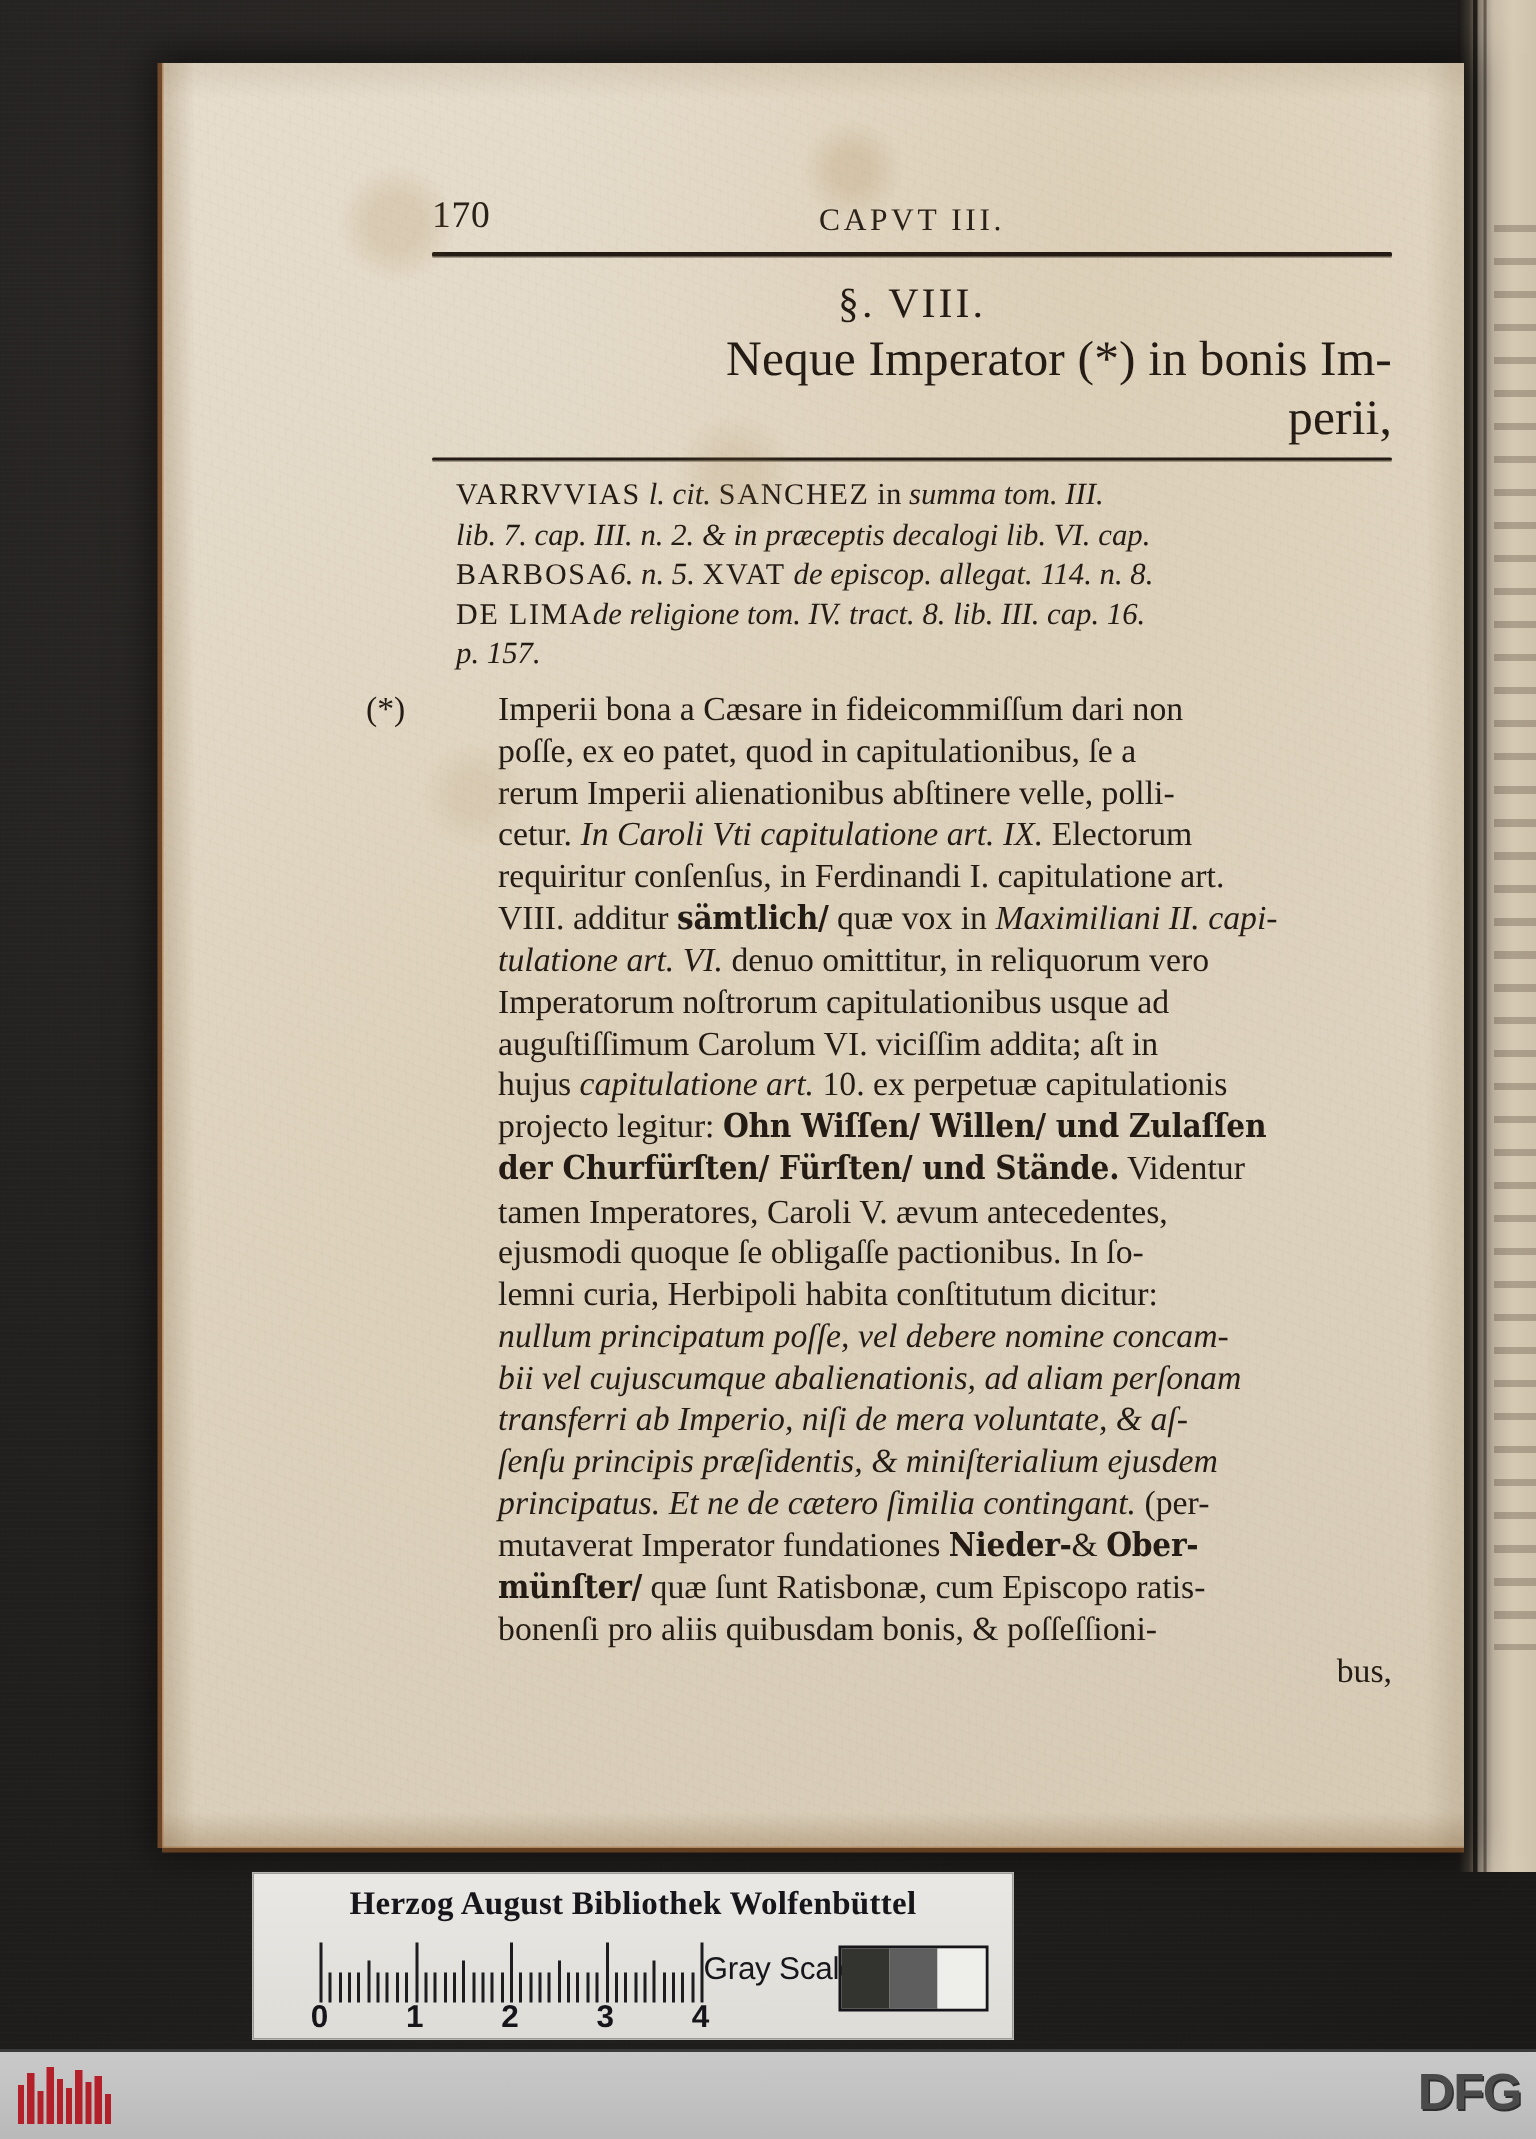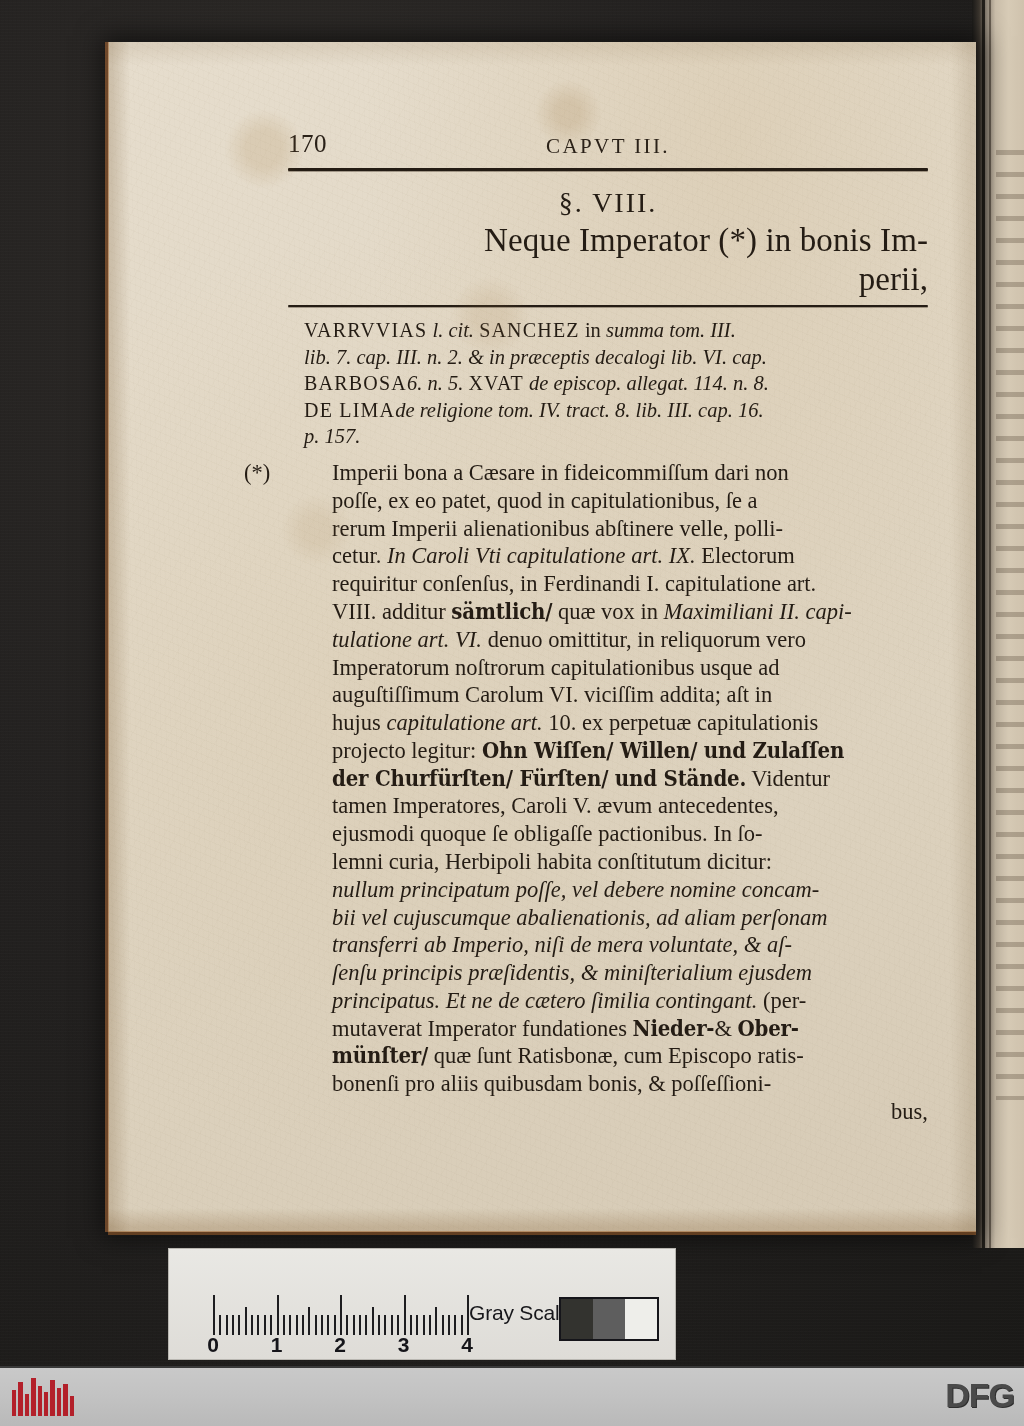--- a/index.html
+++ b/index.html
@@ -211,20 +211,21 @@
             <div class="blk"><span class="frak">münſter/</span> quæ ſunt Ratisbonæ, cum Episcopo ratis-</div>
             <div class="blk">bonenſi pro aliis quibusdam bonis, &amp; poſſeſſioni-</div>
           </div>
         <div class="blk r">bus,</div>
       </div>
 
     </div>
   </div>
 
   <div class="card">
+    <div class="title">Herzog August Bibliothek Wolfenbüttel</div>
     <div class="ruler">
         <div class="tk" style="left: 0px; height: 40px;"></div>
         <div class="tk" style="left: 6.35px; height: 20px;"></div>
         <div class="tk" style="left: 12.7px; height: 20px;"></div>
         <div class="tk" style="left: 19.05px; height: 20px;"></div>
         <div class="tk" style="left: 25.4px; height: 20px;"></div>
         <div class="tk" style="left: 31.75px; height: 28px;"></div>
         <div class="tk" style="left: 38.1px; height: 20px;"></div>
         <div class="tk" style="left: 44.45px; height: 20px;"></div>
         <div class="tk" style="left: 50.8px; height: 20px;"></div>

